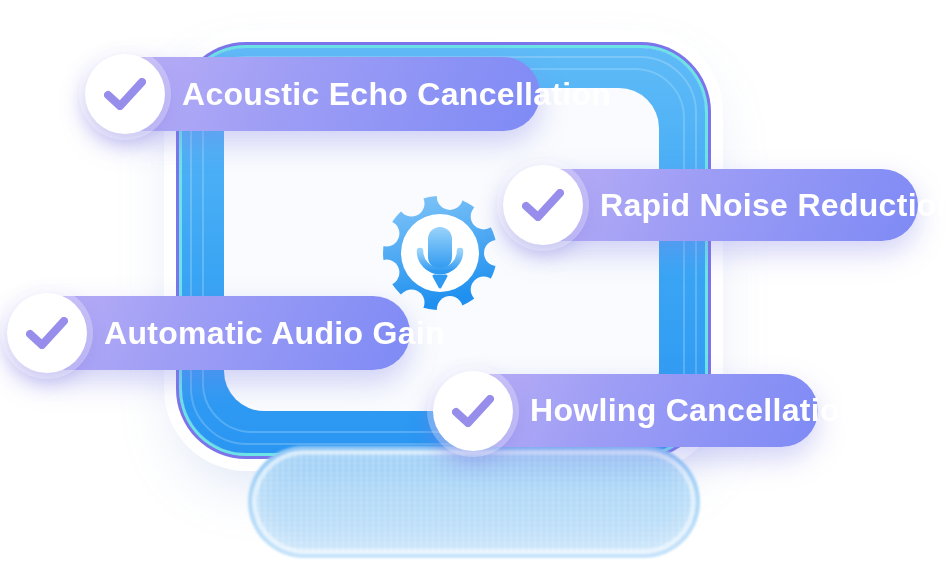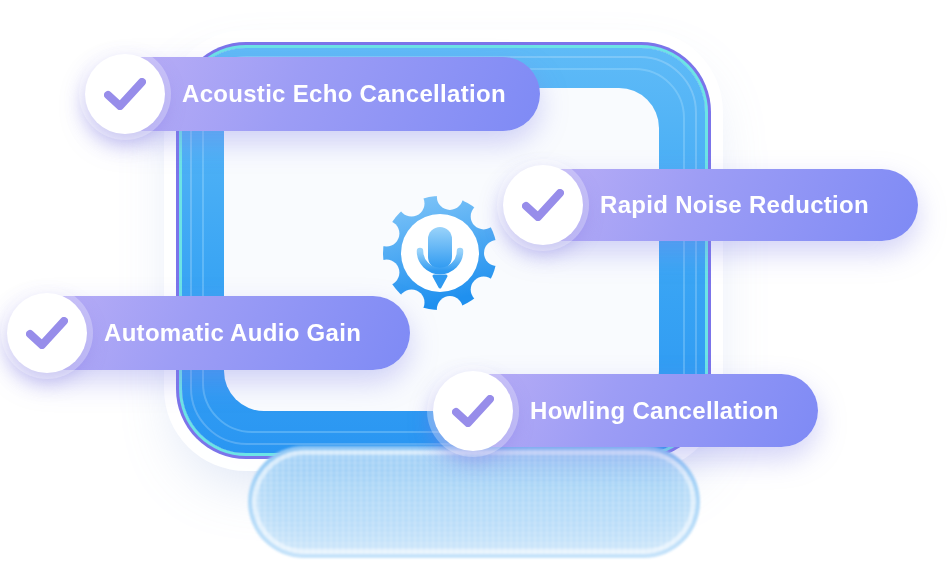--- a/index.html
+++ b/index.html
@@ -41,21 +41,21 @@
       repeating-linear-gradient(0deg,rgba(255,255,255,.14) 0 2px,rgba(130,210,255,0) 2px 5px);
     box-shadow:inset 0 0 0 5px rgba(255,255,255,.50), inset 0 0 30px rgba(255,255,255,.40);
   }
 
   
   .pill{
     position:absolute;z-index:4;display:flex;align-items:center;
     border-radius:40px;color:#ffffff;
     background:linear-gradient(115deg,#bfb1f6 0%,#9d9df5 45%,#7e8af5 100%);
     box-shadow:0 12px 28px rgba(128,128,232,.35);
-    font-size:24px;font-weight:600;letter-spacing:.3px;white-space:nowrap;
+    font-size:32px;font-weight:600;letter-spacing:.3px;white-space:nowrap;
   }
   .check-circle{
     position:absolute;left:-3px;top:50%;transform:translateY(-50%);
     width:80px;height:80px;border-radius:50%;background:#ffffff;
     display:flex;align-items:center;justify-content:center;
     box-shadow:0 0 0 6px rgba(255,255,255,.28), 0 8px 20px rgba(120,110,220,.38);
   }
   .pill .label{margin-left:94px;padding-right:28px;}
 
   #pill-aec{left:88px; top:57px; width:452px;height:74px;}

